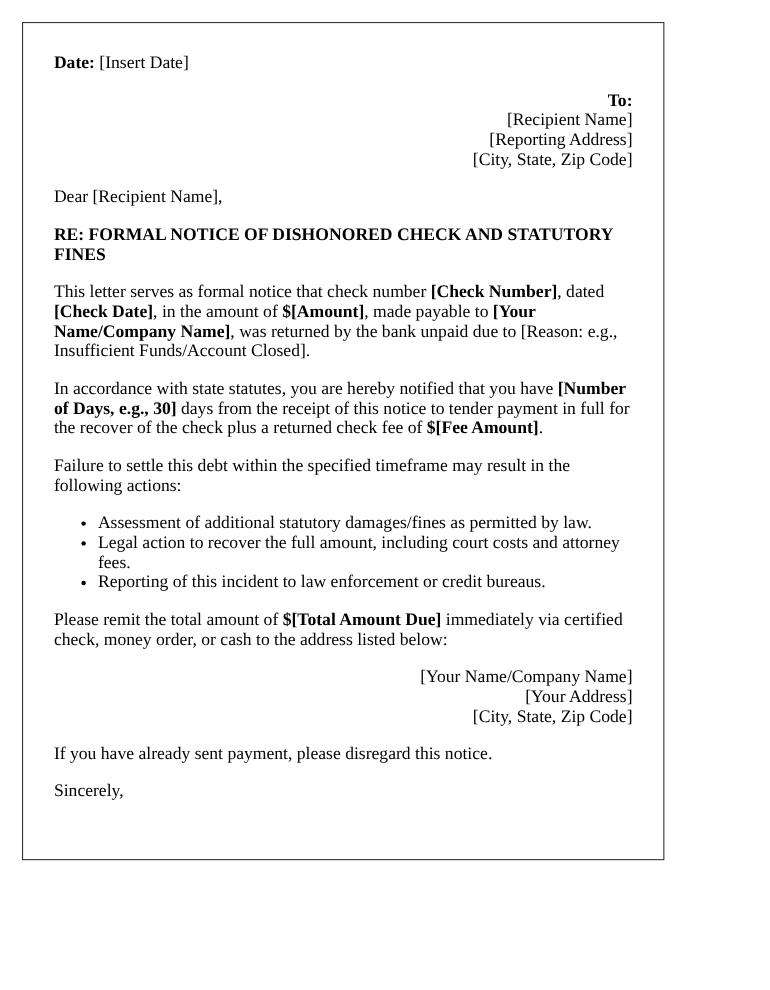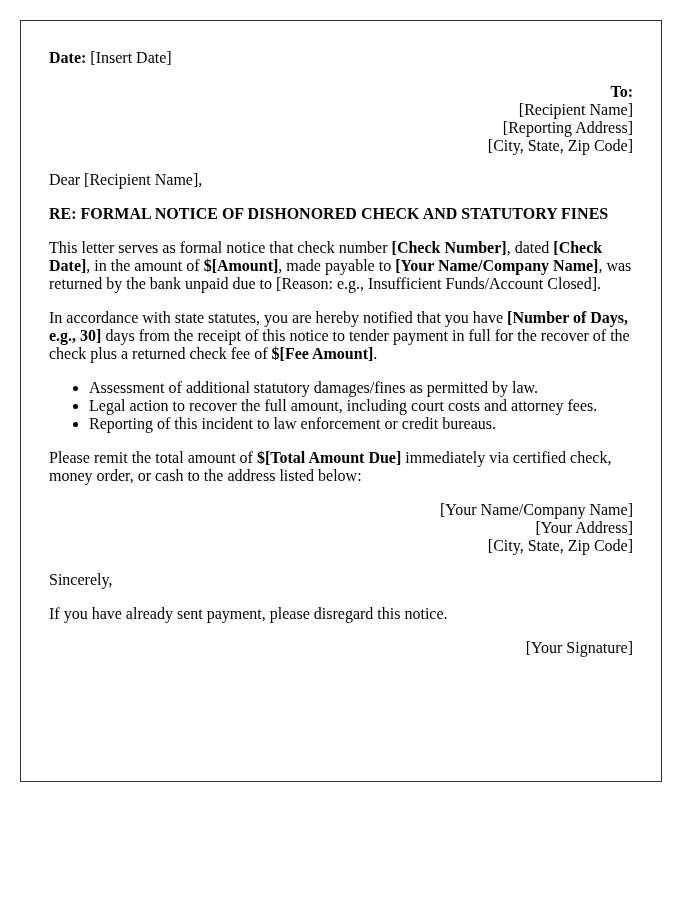--- a/index.html
+++ b/index.html
@@ -13,21 +13,21 @@
       position: relative;
       font-family: "Liberation Serif", "DejaVu Serif", serif;
       font-size: 16px;
       line-height: 18px;
       color: #000000;
     }
     .letter {
       position: absolute;
       left: 20px;
       top: 20px;
-      width: 642px;
+      width: 584px;
       height: 762px;
       box-sizing: border-box;
       border: 1px solid #333333;
       padding: 28px 28px 20px 28px;
     }
     .letter p {
       margin: 0 0 16px 0;
     }
     .letter p.first {
       margin-top: 0;
@@ -57,36 +57,36 @@
   </p>
 
   <p>Dear [Recipient Name],</p>
 
   <p><b>RE: FORMAL NOTICE OF DISHONORED CHECK AND STATUTORY FINES</b></p>
 
   <p><span>This letter serves as formal notice that check number </span><b>[Check Number]</b><span>, dated </span><b>[Check Date]</b><span>, in the amount of </span><b>$[Amount]</b><span>, made payable to </span><b>[Your Name/Company Name]</b><span>, was returned by the bank unpaid due to [Reason: e.g., Insufficient Funds/Account Closed].</span></p>
 
   <p><span>In accordance with state statutes, you are hereby notified that you have </span><b>[Number of Days, e.g., 30]</b><span> days from the receipt of this notice to tender payment in full for the recover of the check plus a returned check fee of </span><b>$[Fee Amount]</b><span>.</span></p>
 
+  <p>Failure to settle this debt within the specified timeframe may result in the following actions:</p>
 
   <ul>
     <li>Assessment of additional statutory damages/fines as permitted by law.</li>
     <li>Legal action to recover the full amount, including court costs and attorney fees.</li>
     <li>Reporting of this incident to law enforcement or credit bureaus.</li>
   </ul>
 
   <p><span>Please remit the total amount of </span><b>$[Total Amount Due]</b><span> immediately via certified check, money order, or cash to the address listed below:</span></p>
 
   <p>
     <span class="line">[Your Name/Company Name]</span>
     <span class="line">[Your Address]</span>
     <span class="line">[City, State, Zip Code]</span>
   </p>
 
+  <p>If you have already sent payment, please disregard this notice.</p>
+
   <p>Sincerely,</p>
 
-  <p>If you have already sent payment, please disregard this notice.</p>
-
   <p>
-    <span class="line">[Your Signature]</span>
   </p>
 
 </div>
 
 </body></html>

